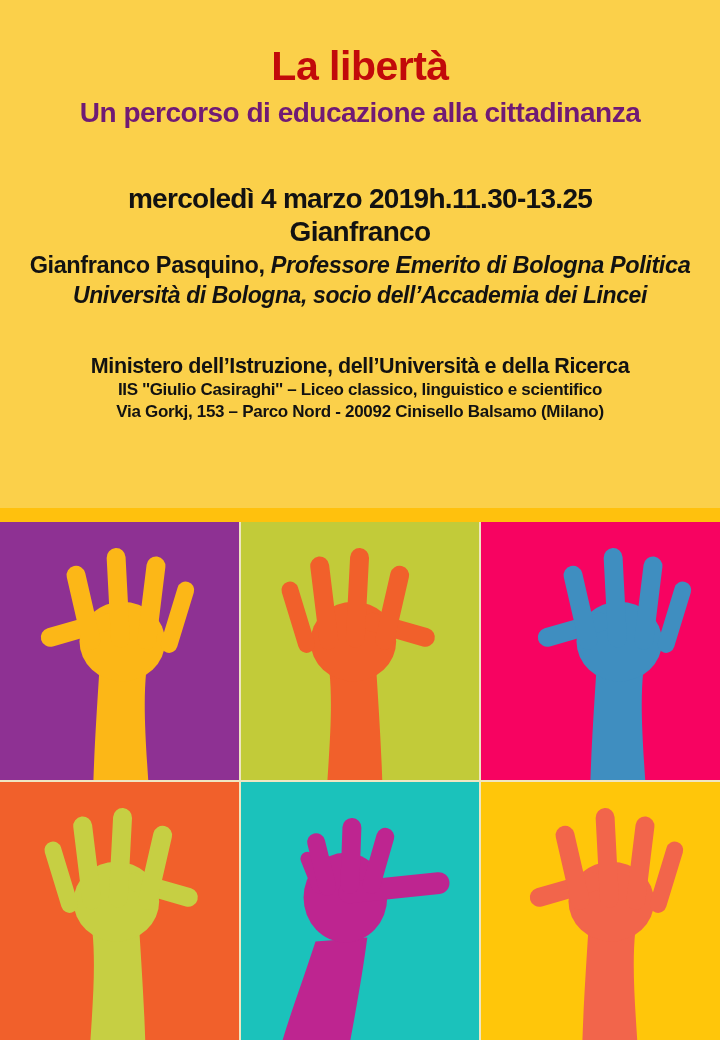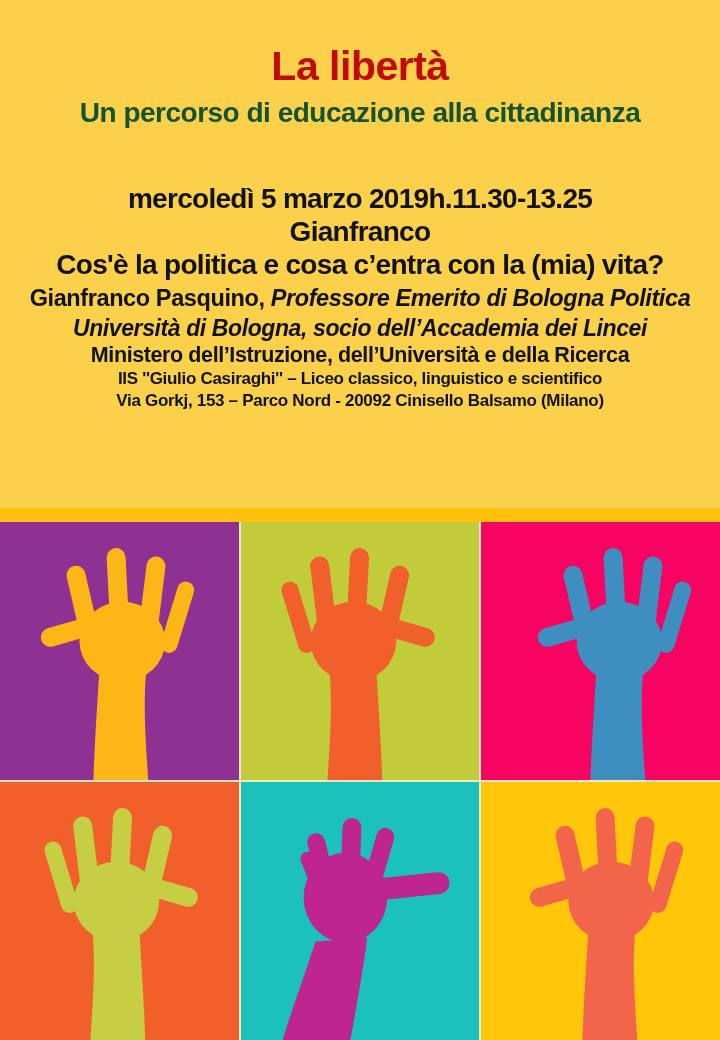--- a/index.html
+++ b/index.html
@@ -18,21 +18,21 @@
   
   .title-block { padding-top: 42px; }
   .title-line {
     color: #C20A0A;
     font-size: 41px;
     font-weight: bold;
     line-height: 49px;
     letter-spacing: -0.5px;
   }
   .subtitle {
-    color: #14532d;
+    color: #701a75;
     font-size: 28px;
     font-weight: bold;
     line-height: 35px;
     margin-top: 4px;
     letter-spacing: -0.5px;
   }
   .event-block { margin-top: 52px; color: #121212; }
   .date-line, .venue-line, .topic-line {
     font-size: 28px;
     font-weight: bold;
@@ -47,21 +47,21 @@
     letter-spacing: -0.4px;
     margin-top: 2px;
   }
   .speaker-title, .affiliation-line { font-style: italic; }
   .affiliation-line {
     font-size: 23px;
     font-weight: bold;
     line-height: 30px;
     letter-spacing: -0.4px;
   }
-  .org-block { color: #121212; }
+  .org-block { margin-top: 44px; color: #121212; }
   .org-line1 {
     font-size: 21.5px;
     font-weight: bold;
     line-height: 25px;
     letter-spacing: -0.4px;
   }
   .org-line2, .org-line3 {
     font-size: 17px;
     font-weight: bold;
     line-height: 21.5px;
@@ -96,24 +96,23 @@
 
 <div class="poster">
 
   <div class="title-block">
     <div class="title-line">La libertà</div>
     <div class="subtitle">Un percorso di educazione alla cittadinanza</div>
   </div>
 
   <div class="event-block">
     <div class="date-line">
-      <span>mercoledì  5 marzo 2019</span><span class="time-part">h.11.30-13.25</span>
+      <span>mercoledì  4 marzo 2019</span><span class="time-part">h.11.30-13.25</span>
     </div>
     <div class="venue-line">Gianfranco</div>
-    <div class="topic-line">Cos'è la politica e cosa c’entra con la (mia) vita?</div>
     <div class="speaker-line">
       <span>Gianfranco Pasquino,</span><span class="speaker-title"> Professore Emerito di Bologna Politica</span>
     </div>
     <div class="affiliation-line">Università di Bologna, socio dell’Accademia dei Lincei</div>
   </div>
 
   <div class="org-block">
     <div class="org-line1">Ministero dell’Istruzione, dell’Università e della Ricerca</div>
     <div class="org-line2">IIS ''Giulio Casiraghi'' – Liceo classico, linguistico e scientifico</div>
     <div class="org-line3">Via Gorkj, 153 – Parco Nord - 20092 Cinisello Balsamo (Milano)</div>

